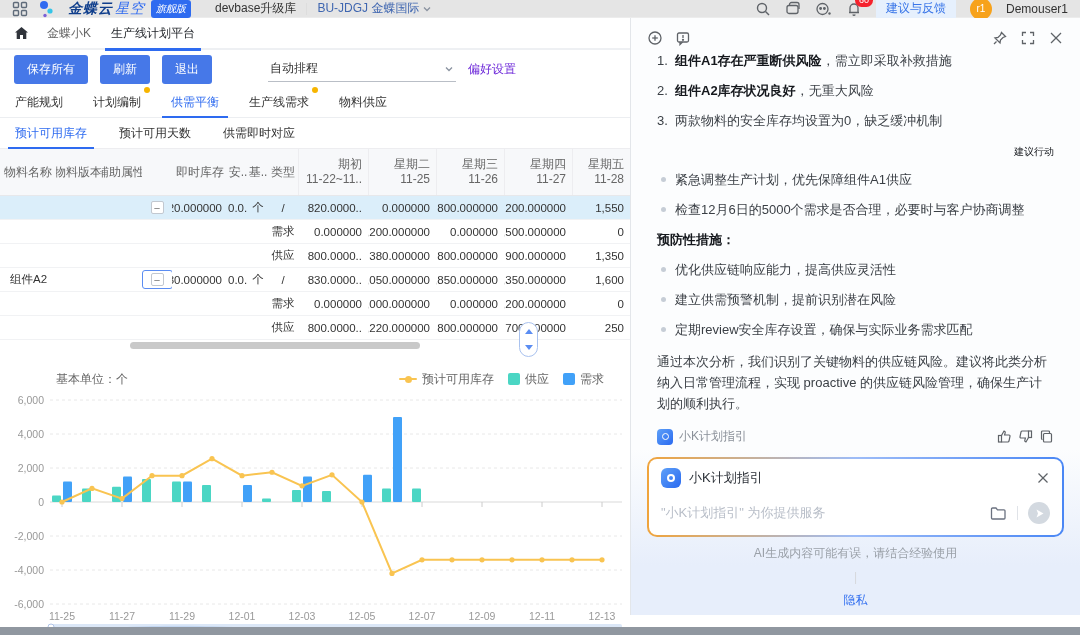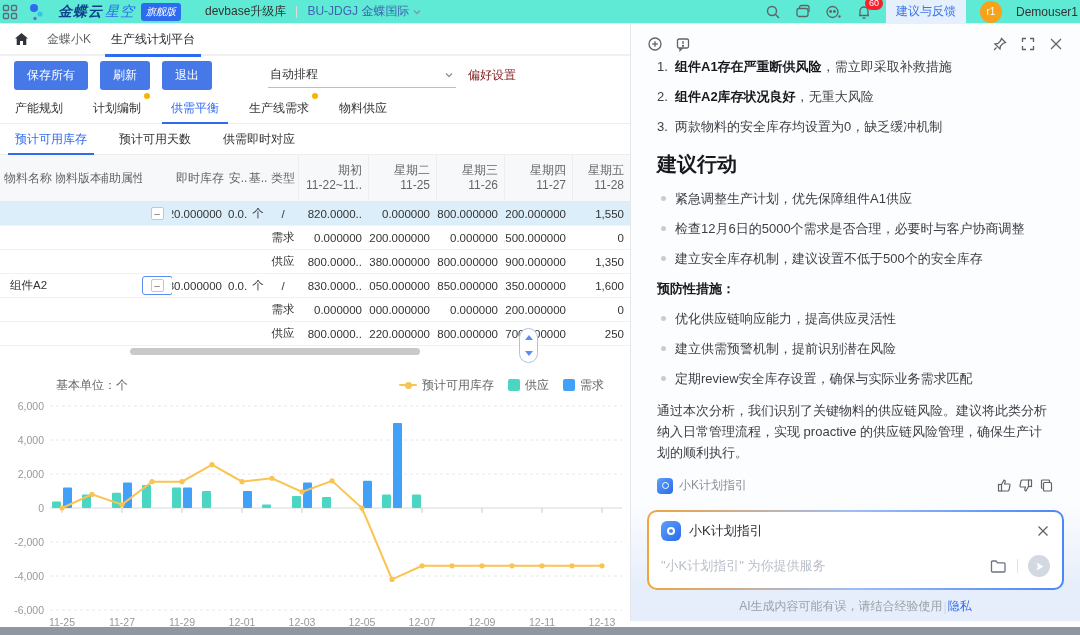--- a/index.html
+++ b/index.html
@@ -3,22 +3,22 @@
 <meta charset="utf-8">
 <style>
   html,body{margin:0;padding:0;background:#e8eaee;}
   *{box-sizing:border-box;}
   .screen{position:relative;width:1080px;height:635px;margin:0 auto;background:#fff;
     font-family:"Liberation Sans","DejaVu Sans",sans-serif;font-size:12px;color:#333;overflow:hidden;}
   .ico{display:inline-flex;align-items:center;justify-content:center;flex:0 0 auto;}
   svg{display:block;}
 
   
-  .topbar{height:24px;display:flex;align-items:center;justify-content:space-between;
-    padding:0 2px;border-bottom:1px solid #ececec;background:#5eead4;}
+  .topbar{height:18px;display:flex;align-items:center;justify-content:space-between;
+    padding:0 12px;border-bottom:1px solid #ececec;background:#e5e5e5;}
   .tb-left,.tb-right{display:flex;align-items:center;gap:10px;}
   .brand{display:flex;align-items:center;gap:2px;margin-left:2px;}
   .brand-main{font-weight:bold;font-style:italic;color:#0f3e8c;font-size:14px;letter-spacing:1px;}
   .brand-star{font-style:italic;color:#2f6af0;font-size:14px;letter-spacing:1px;}
   .edition-badge{background:var(--accent,#2e6bf0);color:#fff;font-size:10px;font-style:italic;
     border-radius:3px;padding:2px 5px;margin-left:4px;}
   .workspace{margin-left:14px;color:#333;}
   .v-div{width:1px;height:12px;background:#ddd;}
   .org{color:#3f66b0;display:flex;align-items:center;gap:3px;}
   .tb-right{gap:14px;}
@@ -41,21 +41,21 @@
   .nav-tab{color:#666;position:relative;height:32px;display:flex;align-items:center;padding:0 2px;cursor:pointer;}
   .nav-tab.active{color:#23262b;}
   .nav-tab.active::after{content:'';position:absolute;left:-4px;right:-4px;bottom:-2px;height:3px;background:var(--accent,#2e6bf0);}
 
   
   .toolbar{height:38px;display:flex;align-items:center;padding:0 14px;}
   .btn-primary{background:var(--button-blue,#4678e8);color:#fff;border:none;border-radius:3px;
     padding:6px 13px;font-size:12px;margin-right:12px;cursor:pointer;font-family:inherit;}
   .select-box{margin-left:44px;width:188px;display:flex;align-items:center;justify-content:space-between;
     border-bottom:1px solid #b9bec6;padding:4px 2px;cursor:pointer;}
-  .pref-link{color:#7f1d1d;margin-left:12px;cursor:pointer;}
+  .pref-link{color:#6d28d9;margin-left:12px;cursor:pointer;}
 
   
   .tabs{height:30px;display:flex;align-items:flex-end;gap:28px;padding:0 14px;border-bottom:1px solid #eceef1;}
   .tab{position:relative;padding:6px 1px;color:#333;cursor:pointer;}
   .tab.active{color:var(--accent,#2e6bf0);}
   .tab.active::after{content:'';position:absolute;left:-8px;right:-8px;bottom:-1px;height:2px;background:var(--accent,#2e6bf0);}
   .tab .dot{position:absolute;top:-1px;right:-8px;width:6px;height:6px;border-radius:50%;background:var(--warning-dot,#f7b500);}
   .subtabs{height:30px;display:flex;align-items:flex-end;gap:30px;padding:0 14px;}
   .subtab{position:relative;padding:6px 1px;color:#333;cursor:pointer;}
   .subtab.active{color:var(--accent,#2e6bf0);}
@@ -98,21 +98,21 @@
   .lg-sq.blue{background:var(--demand-color,#41a1f8);}
 
   
   .rp-head{height:30px;display:flex;align-items:center;justify-content:space-between;padding:10px 16px 0;}
   .rp-head .grp{display:flex;align-items:center;gap:12px;}
   .rp-head .ico{cursor:pointer;}
   .rp-body{padding:4px 26px 0;font-size:13px;color:#3a3f45;}
   .finding{display:flex;margin:0 0 13px;line-height:17px;}
   .finding .no{width:18px;flex:0 0 18px;}
   .finding b{color:#15181d;}
-  .rp-h3{font-size:20px;font-weight:bold;color:#15181d;margin:16px 0 12px;}
+  .rp-h3{font-size:10px;font-weight:normal;color:#15181d;margin:16px 0 12px;text-align:right;}
   .rp-sub{font-weight:bold;color:#15181d;margin:0 0 12px;font-size:13px;}
   .bullet-item{position:relative;padding-left:18px;margin-bottom:13px;line-height:17px;}
   .bullet-item::before{content:'';position:absolute;left:4px;top:6px;width:5px;height:5px;border-radius:50%;background:#c6cdd6;}
   .rp-para{line-height:21px;margin:0 0 14px;}
   .attribution{display:flex;align-items:center;gap:6px;color:#8a9099;font-size:12px;}
   .attribution .spacer{flex:1;}
   .xiaok-avatar{width:16px;height:16px;border-radius:4px;background:linear-gradient(135deg,#5ea0f8,#2a6af0);
     display:flex;align-items:center;justify-content:center;}
   .xiaok-avatar i{width:7px;height:7px;border:1.5px solid #fff;border-radius:50%;display:block;}
   .newchat-row{display:flex;justify-content:center;margin:16px 0 0;}
@@ -124,21 +124,21 @@
     background:linear-gradient(#fff,#fff) padding-box,linear-gradient(90deg,#f0a43c,#9dbcf8,#4a87f5) border-box;}
   .card-head{display:flex;align-items:center;gap:8px;padding:9px 12px 5px;}
   .card-avatar{width:20px;height:20px;border-radius:6px;background:linear-gradient(135deg,#5ea0f8,#2a6af0);
     display:flex;align-items:center;justify-content:center;}
   .card-avatar i{width:8px;height:8px;border:2px solid #fff;border-radius:50%;display:block;}
   .card-title{flex:1;color:#2c3138;font-size:13px;}
   .card-input{display:flex;align-items:center;gap:10px;padding:9px 12px 11px;}
   .placeholder{flex:1;color:#b8bec8;font-size:13px;}
   .send-btn{width:22px;height:22px;border-radius:50%;background:#d3d9e0;display:flex;align-items:center;justify-content:center;cursor:pointer;}
   .in-div{width:1px;height:14px;background:#e0e3e8;}
-  .disclaimer{display:flex;align-items:center;justify-content:center;gap:1px;color:#9aa0a8;font-size:12px;margin:8px 0 2px;}
+  .disclaimer{display:flex;align-items:center;justify-content:center;gap:8px;color:#9aa0a8;font-size:12px;margin:8px 0 2px;flex-direction:column;}
   .disclaimer .privacy{color:#3370f0;cursor:pointer;}
   .disclaimer .d{color:#d5d8dc;}
 
   .bottombar{position:absolute;left:0;right:0;bottom:0;height:8px;background:#9097a0;}
 </style>
 </head>
 <body>
 
 <div class="screen" style="--accent: #2e6bf0; --button-blue: #4678e8; --warning-dot: #f7b500; --badge-red: #f5222d; --avatar-orange: #f7a21b; --highlight-row: #dbeefa; --line-color: #f9c451; --supply-color: #4bd6c4; --demand-color: #41a1f8;">
 
@@ -537,21 +537,20 @@
           <span><b>组件A2库存状况良好</b><span>，无重大风险</span></span>
         </div>
         <div class="finding">
           <span class="no">3.</span>
           <span><b></b><span>两款物料的安全库存均设置为0，缺乏缓冲机制</span></span>
         </div>
 
         <div class="rp-h3">建议行动</div>
         <div class="bullet-item">紧急调整生产计划，优先保障组件A1供应</div>
         <div class="bullet-item">检查12月6日的5000个需求是否合理，必要时与客户协商调整</div>
-        <div class="bullet-item">建立安全库存机制，建议设置不低于500个的安全库存</div>
 
         <div class="rp-sub">预防性措施：</div>
         <div class="bullet-item">优化供应链响应能力，提高供应灵活性</div>
         <div class="bullet-item">建立供需预警机制，提前识别潜在风险</div>
         <div class="bullet-item">定期review安全库存设置，确保与实际业务需求匹配</div>
 
         <p class="rp-para">通过本次分析，我们识别了关键物料的供应链风险。建议将此类分析纳入日常管理流程，实现 proactive 的供应链风险管理，确保生产计划的顺利执行。</p>
 
         <div class="attribution">
           <span class="xiaok-avatar">

